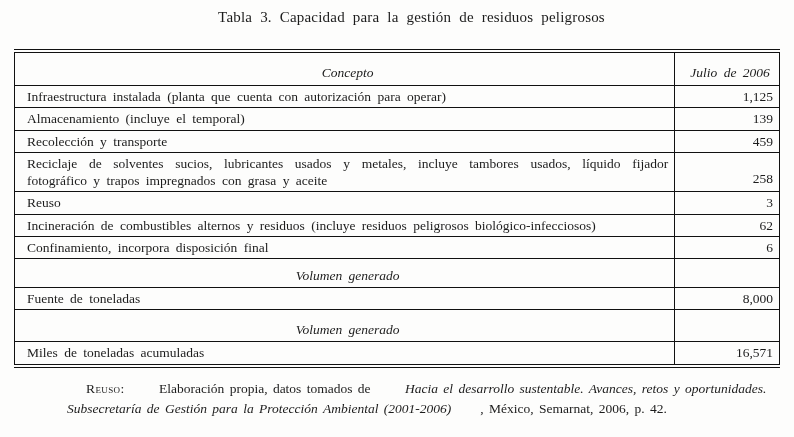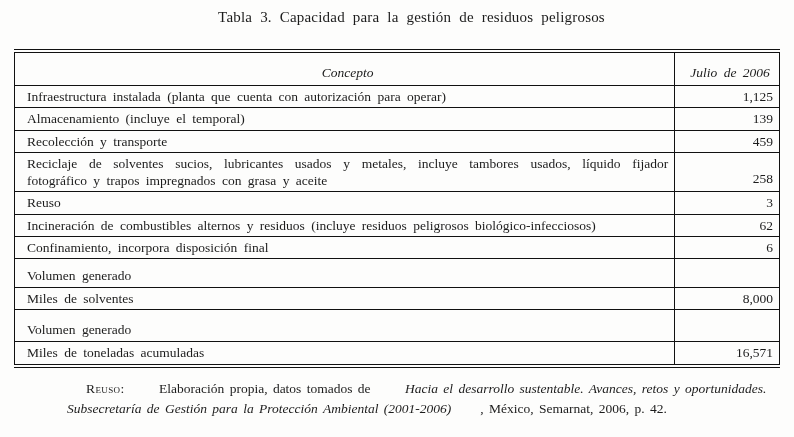--- a/index.html
+++ b/index.html
@@ -42,20 +42,22 @@
   td.value   { text-align: right; padding: 2px 7px 2px 2px; }
   tr.row-normal td { height: 21px; }
   tr.row-header td {
     height: 33px;
     font-style: italic;
     text-align: center;
     vertical-align: bottom;
     padding-bottom: 4px;
   }
   tr.row-section td {
+    font-style: italic;
+    text-align: center;
     vertical-align: bottom;
     height: 29px;
     padding-bottom: 3px;
   }
   tr.row-section.tall td { height: 32px; }
   .source-note {
     margin: 11px 22px 0 38px;
     text-indent: -10px;
     font-size: 13.5px;
     line-height: 1.5;
@@ -106,21 +108,21 @@
       </tr>
       <tr class="row-normal">
         <td class="concept">Confinamiento, incorpora disposición final</td>
         <td class="value">6</td>
       </tr>
       <tr class="row-section">
         <td>Volumen generado</td>
         <td></td>
       </tr>
       <tr class="row-normal">
-        <td class="concept">Miles de solventes</td>
+        <td class="concept">Fuente de toneladas</td>
         <td class="value">8,000</td>
       </tr>
       <tr class="row-section tall">
         <td>Volumen generado</td>
         <td></td>
       </tr>
       <tr class="row-normal">
         <td class="concept">Miles de toneladas acumuladas</td>
         <td class="value">16,571</td>
       </tr>

